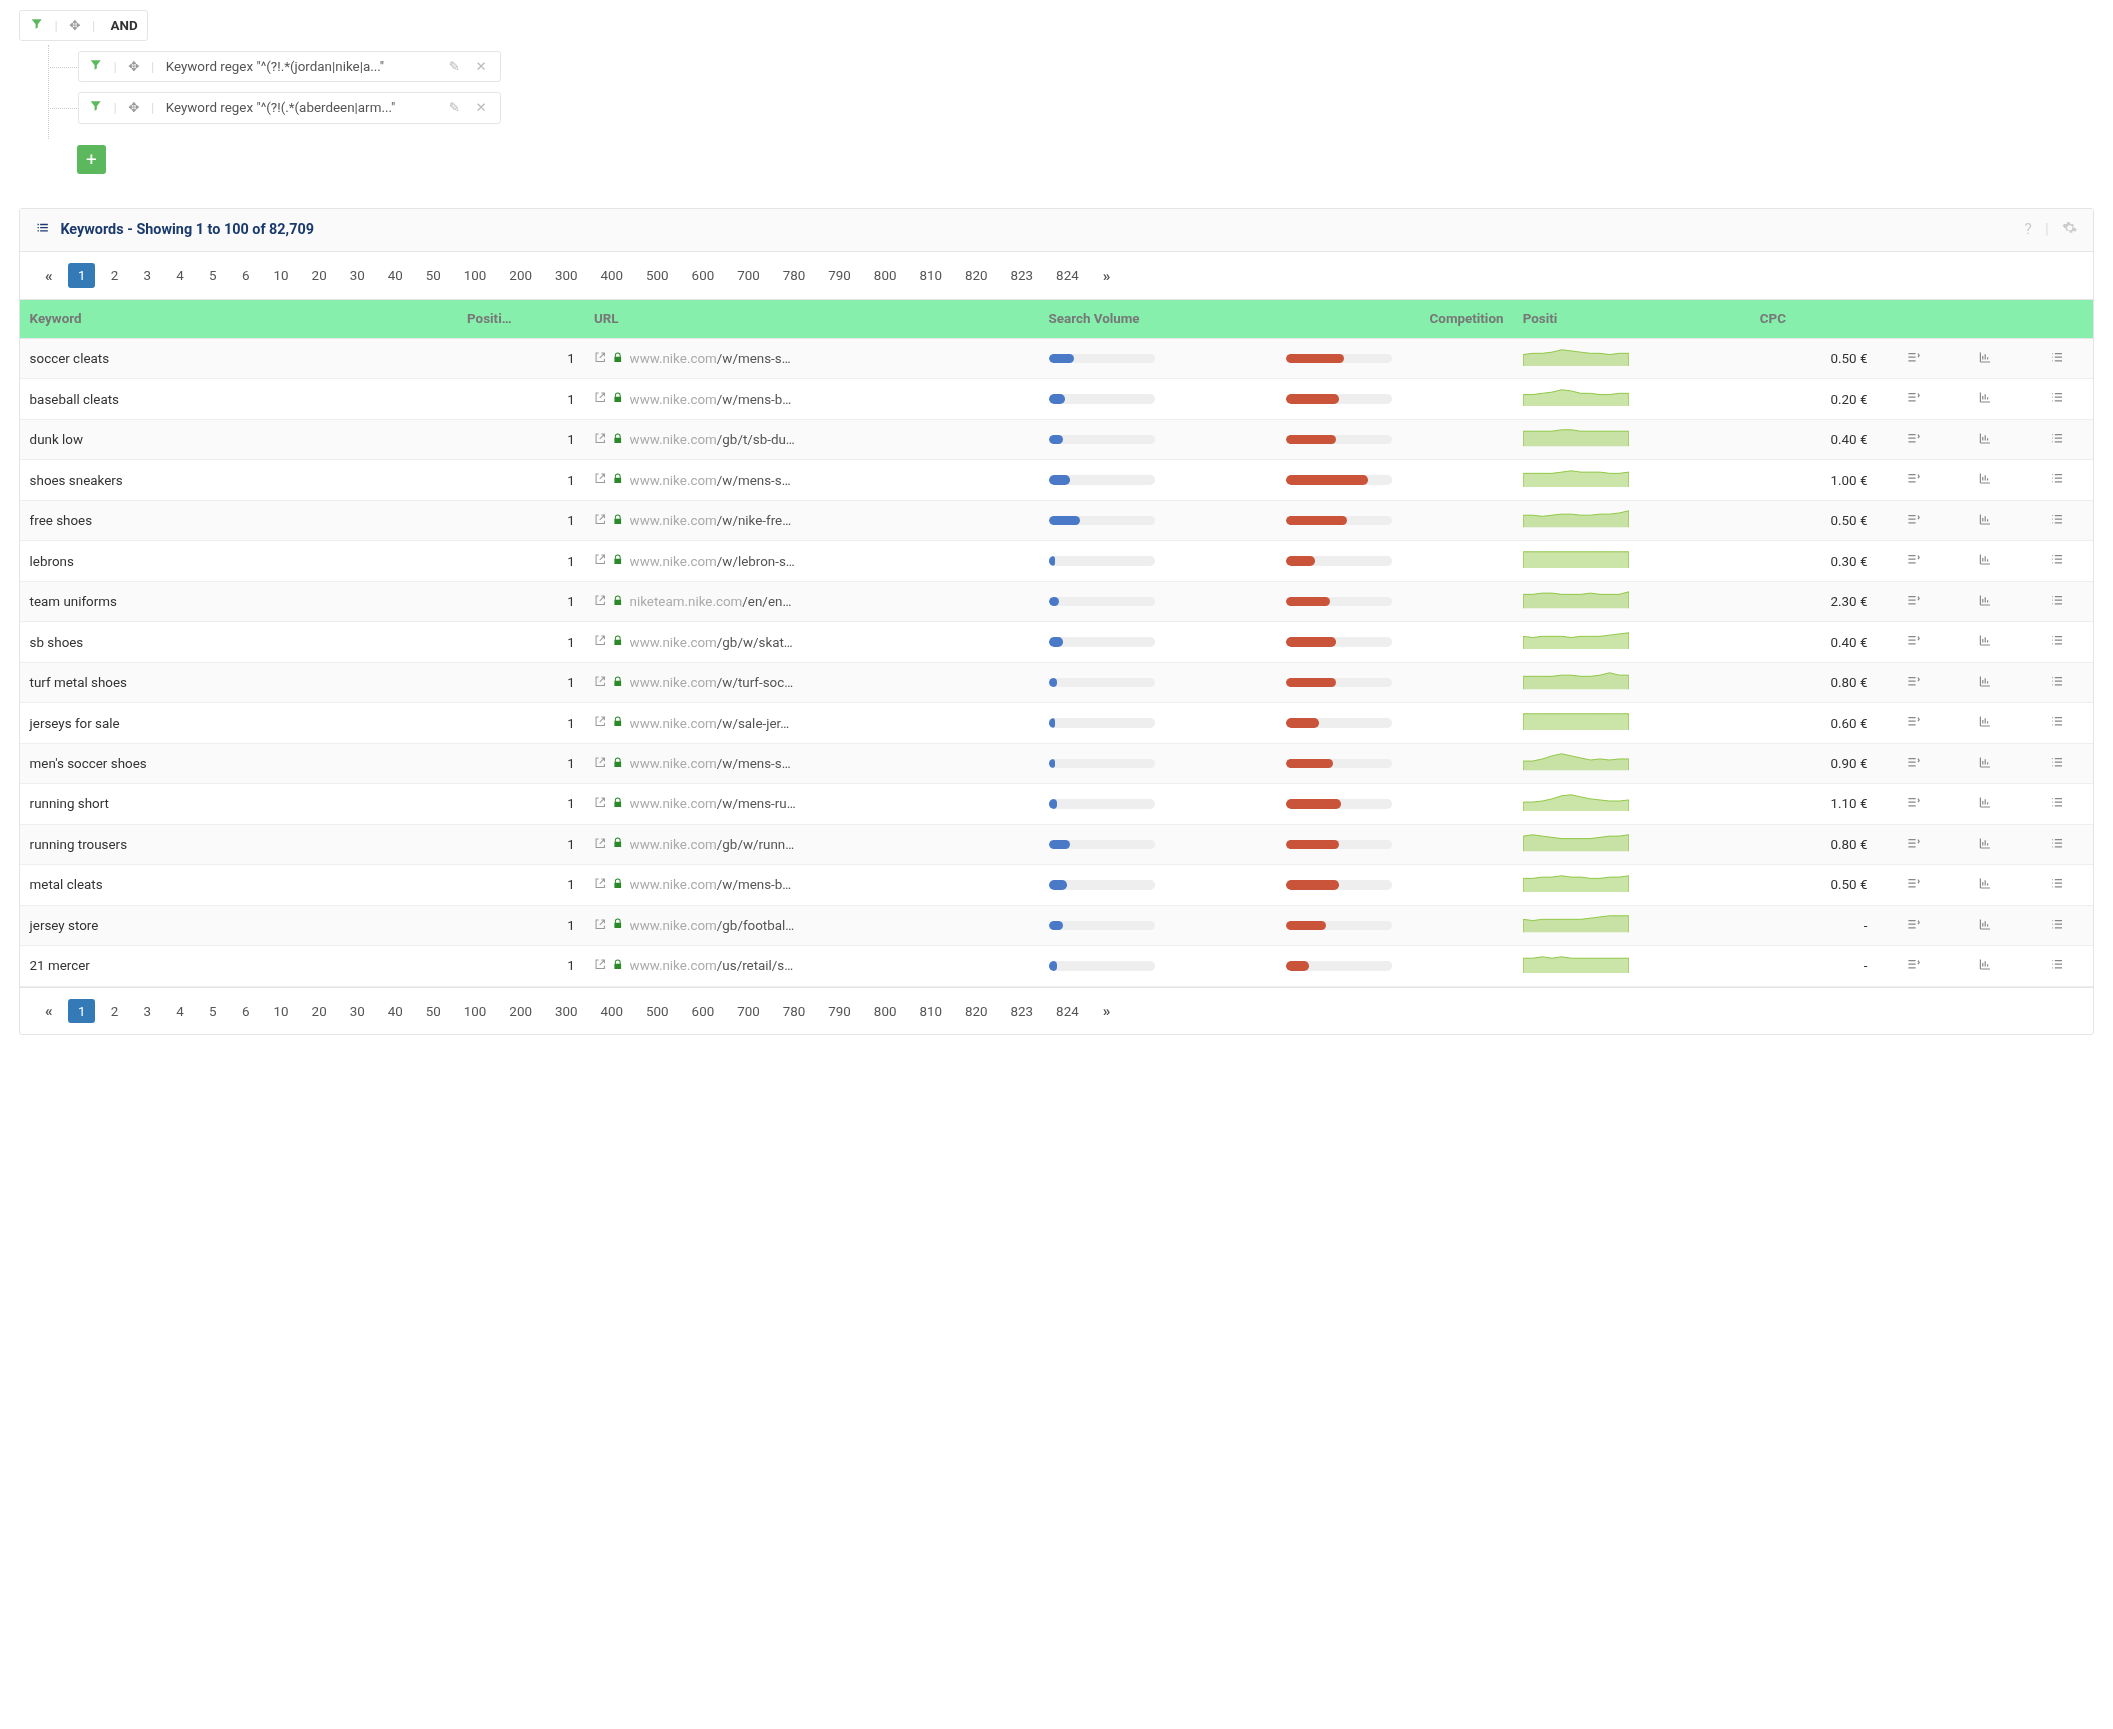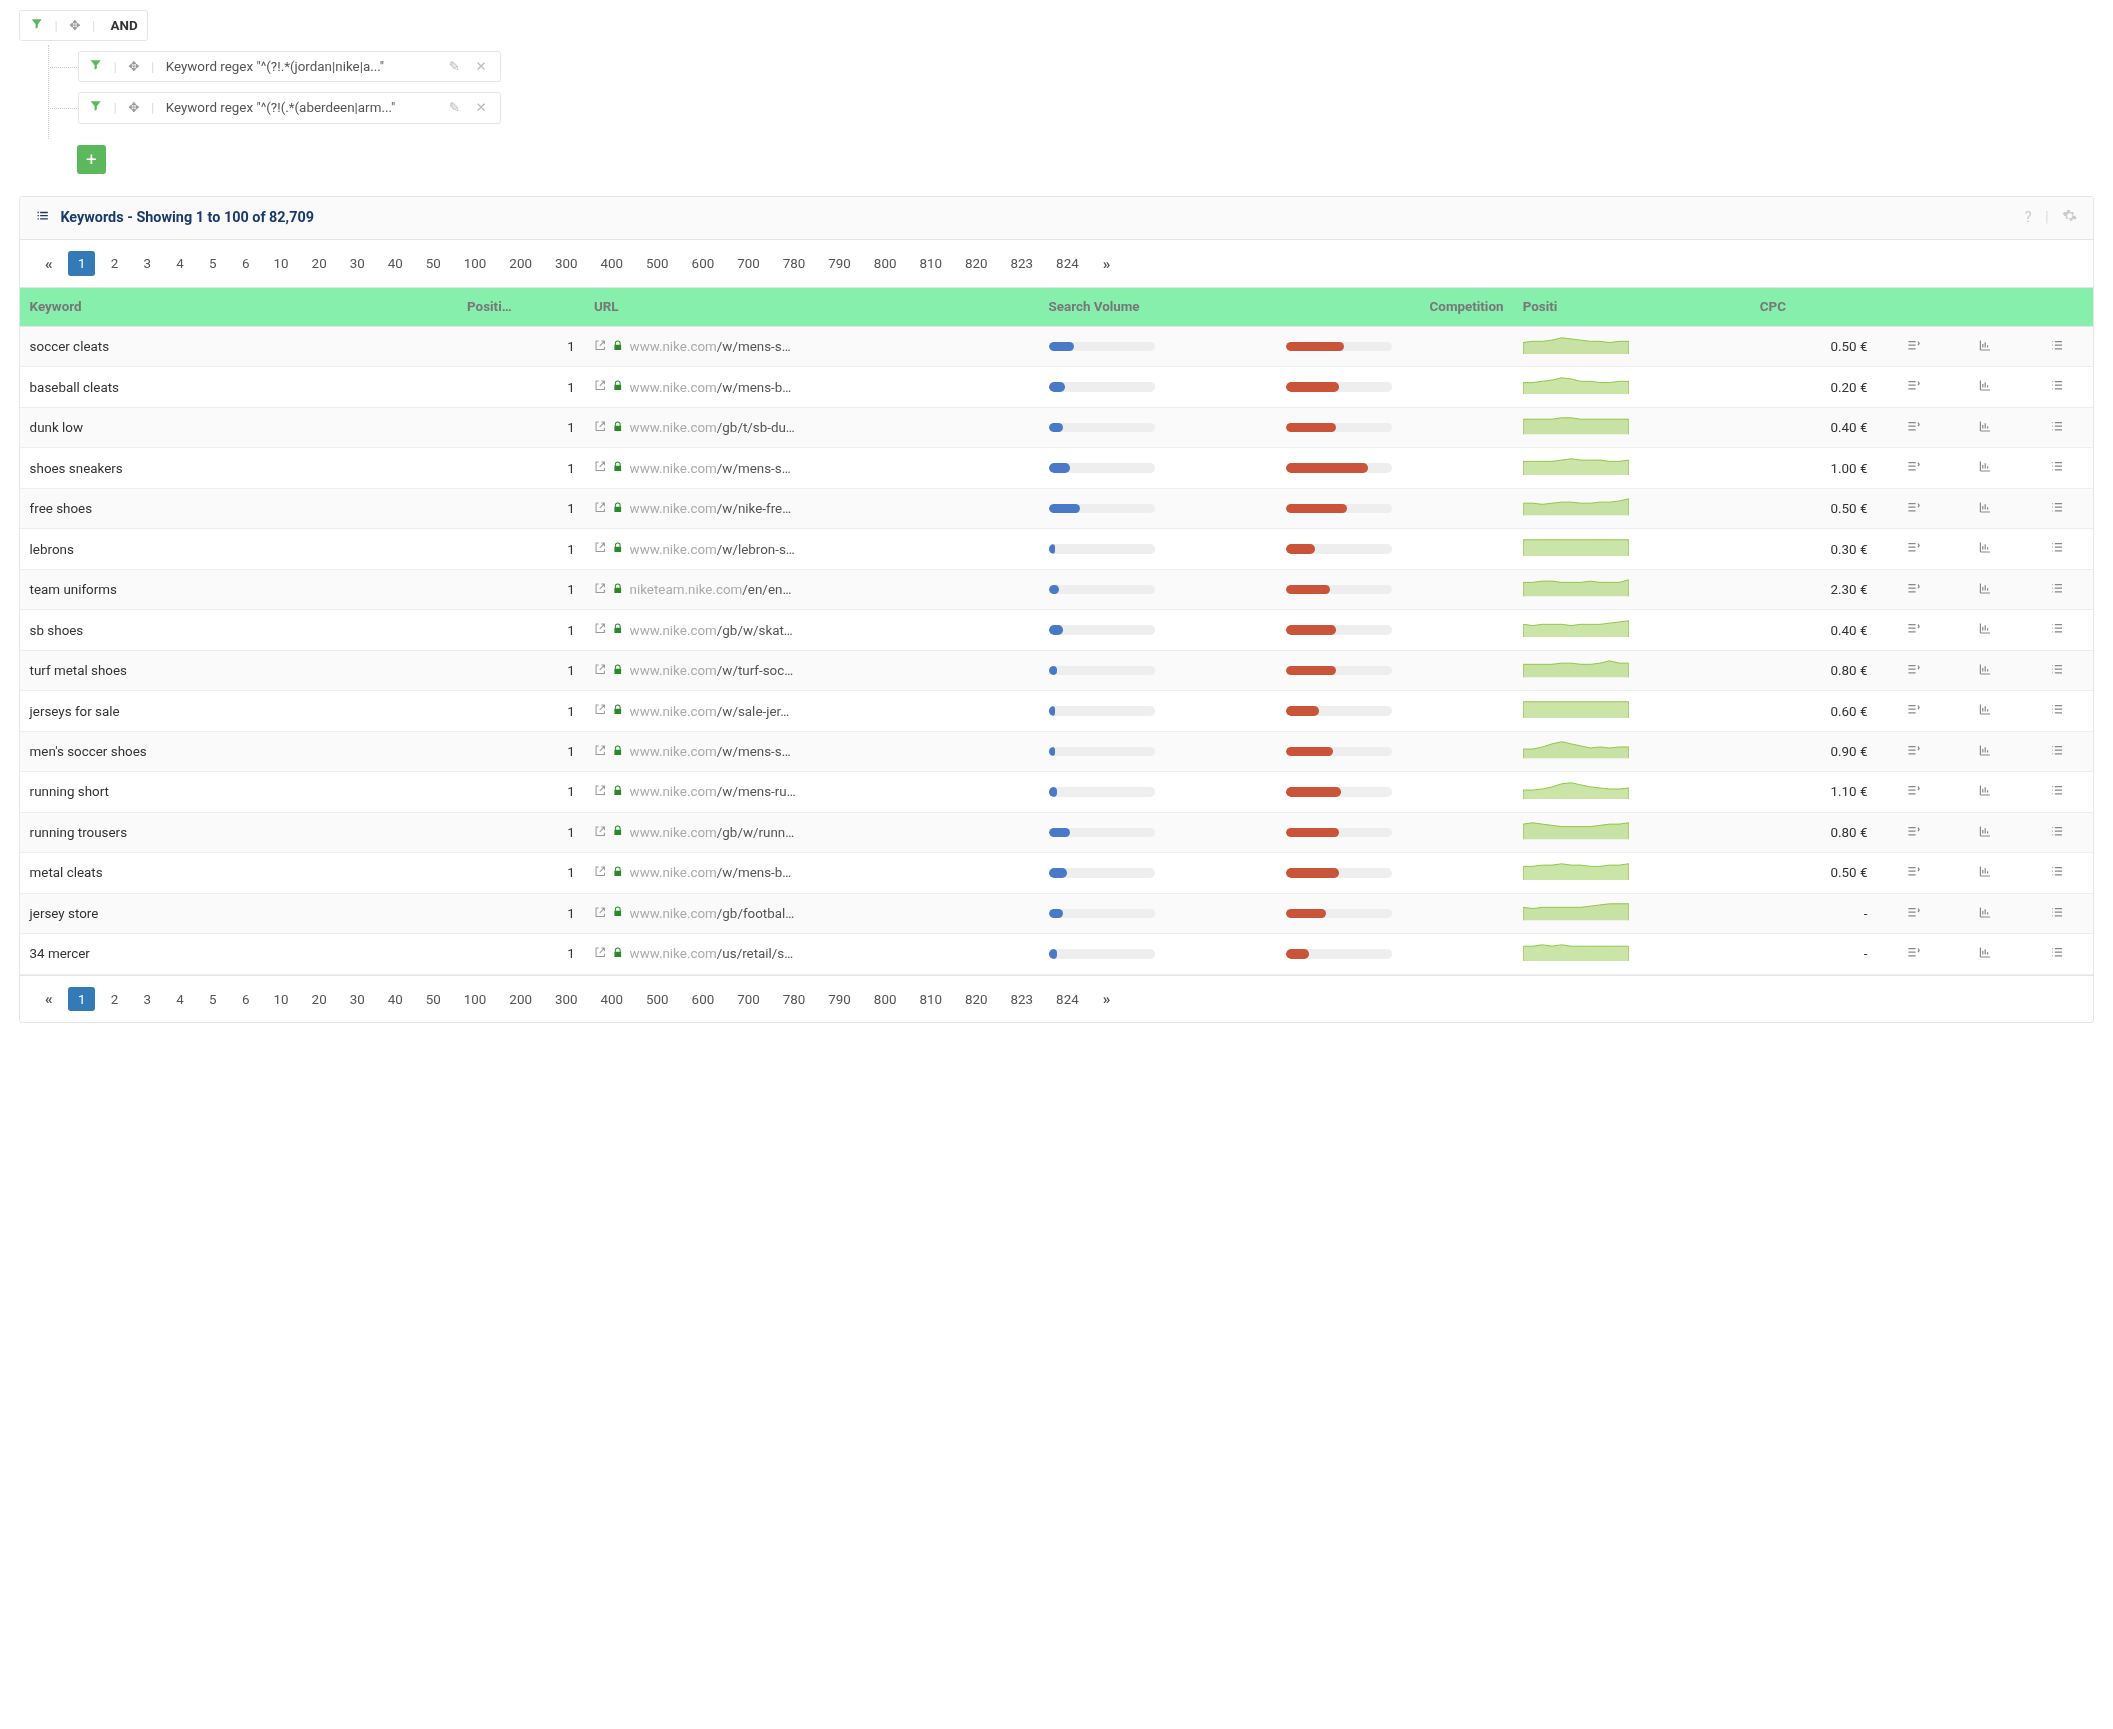--- a/index.html
+++ b/index.html
@@ -11,21 +11,21 @@
 .filter-move { color: #999; font-size: 13.4px; }
 .filter-label { font-weight: 700; color: #333; padding-left: 3.8px; }
 .filter-children { margin-left: 29px; border-left: 1px dotted #ccc; padding: 5.8px 0 5.8px 29px; position: relative; }
 .filter-child-row { display: flex; align-items: center; gap: 7.7px; padding: 5.8px 9.6px; border: 1px solid #e5e5e5; border-radius: 2.9px; background:#fff; width: 423px; margin-bottom: 9.6px; position: relative; }
 .filter-child-row::before { content:""; position:absolute; left:-29px; top:50%; width:27px; border-top:1px dotted #ccc; }
 .filter-text { color: #555; flex: 1; white-space: nowrap; overflow: hidden; text-overflow: ellipsis; }
 .filter-edit, .filter-del { color: #bbb; cursor: pointer; font-size: 13.4px; padding: 0 3.8px; }
 .add-btn { background: #5cb85c; color: #fff; width: 29px; height: 29px; border-radius: 2.9px; display: flex; align-items: center; justify-content: center; font-size: 19px; cursor: pointer; margin-left: 58px; margin-top: 5.8px; }
 
 
-.panel { border: 1px solid #e5e5e5; border-radius: 2.9px; margin-top: 22px; }
+.panel { border: 1px solid #e5e5e5; border-radius: 2.9px; margin-top: 34px; }
 .panel-header { display: flex; align-items: center; padding: 11.5px 15.4px; border-bottom: 1px solid #e5e5e5; background:#fafafa; }
 .panel-icon { color: #1a3a6e; margin-right: 9.6px; font-size: 15.4px; }
 .panel-title { color: #1a3a6e; font-weight: 700; font-size: 14.4px; }
 .panel-actions { margin-left: auto; display: flex; gap: 13.4px; color: #ccc; font-size: 15.4px; }
 
 
 .pagination { display: flex; align-items: center; gap: 5.8px; padding: 9.6px 15.4px; flex-wrap: wrap; border-bottom: 1px solid #e5e5e5; }
 .pagination.bottom { border-bottom:none; border-top:1px solid #e5e5e5; }
 .pg { padding: 4.8px 8.6px; color: #555; cursor: pointer; border-radius: 2.9px; font-size: 13.4px; min-width: 27px; text-align: center; }
 .pg.active { background: #337ab7; color: #fff; }
@@ -737,21 +737,21 @@
                 <path d="M4 6h12M4 12h12M4 18h12M20 6l2 3-2 3"></path>
               </svg></span></td>
           <td class="col-act"><span class="act-icon"><svg width="14.4" height="14.4" viewBox="0 0 24 24" fill="none" stroke="currentColor" stroke-width="2">
                 <path d="M4 20V4M4 20h16M8 16v-6M12 16V7M16 16v-4"></path>
               </svg></span></td>
           <td class="col-act"><span class="act-icon"><svg width="14.4" height="14.4" viewBox="0 0 24 24" fill="none" stroke="currentColor" stroke-width="2">
                 <path d="M4 6h1M8 6h12M4 12h1M8 12h12M4 18h1M8 18h12"></path>
               </svg></span></td>
         </tr>
         <tr>
-          <td class="col-kw">34 mercer</td>
+          <td class="col-kw">21 mercer</td>
           <td class="col-pos">1</td>
           <td class="col-url">
             <div class="url-cell">
               <span class="ext-icon"><svg width="12.5" height="12.5" viewBox="0 0 24 24" fill="none" stroke="currentColor" stroke-width="2">
                   <path d="M14 4h6v6M20 4l-9 9M9 4H4v16h16v-5"></path>
                 </svg></span>
               <span class="lock-icon"><svg width="11.5" height="11.5" viewBox="0 0 24 24" fill="currentColor">
                   <path d="M6 10V7a6 6 0 1112 0v3h1v11H5V10h1zm2 0h8V7a4 4 0 10-8 0v3z"></path>
                 </svg></span>
               <span class="url-text"><span class="url-domain">www.nike.com</span><span class="url-path">/us/retail/s…</span></span>

